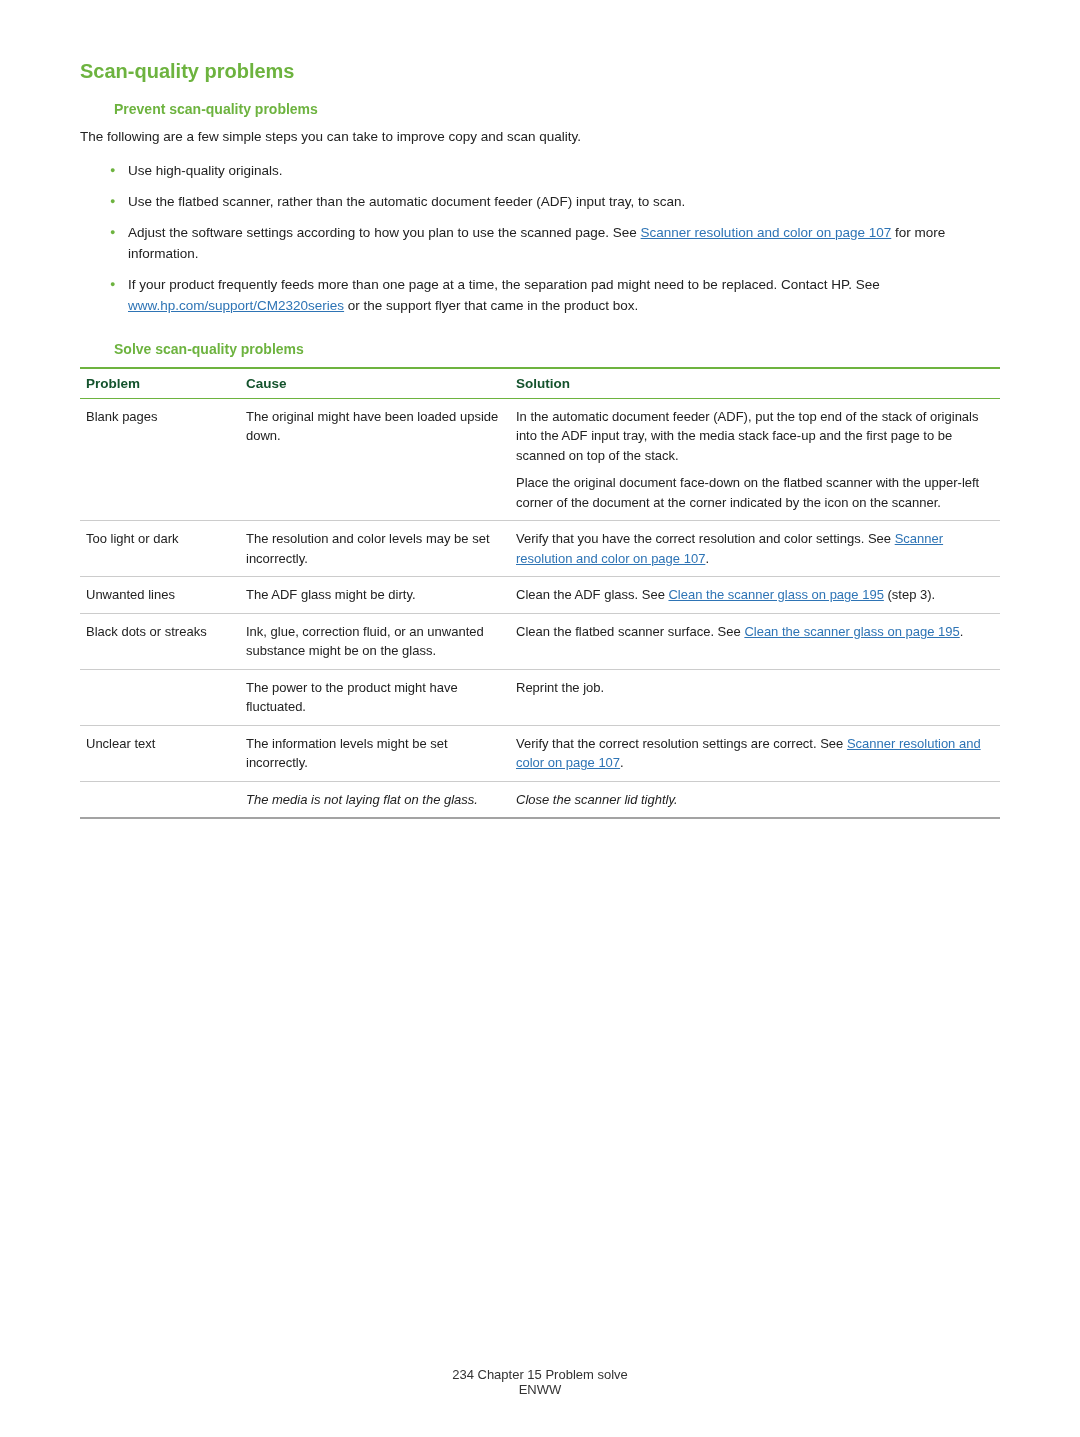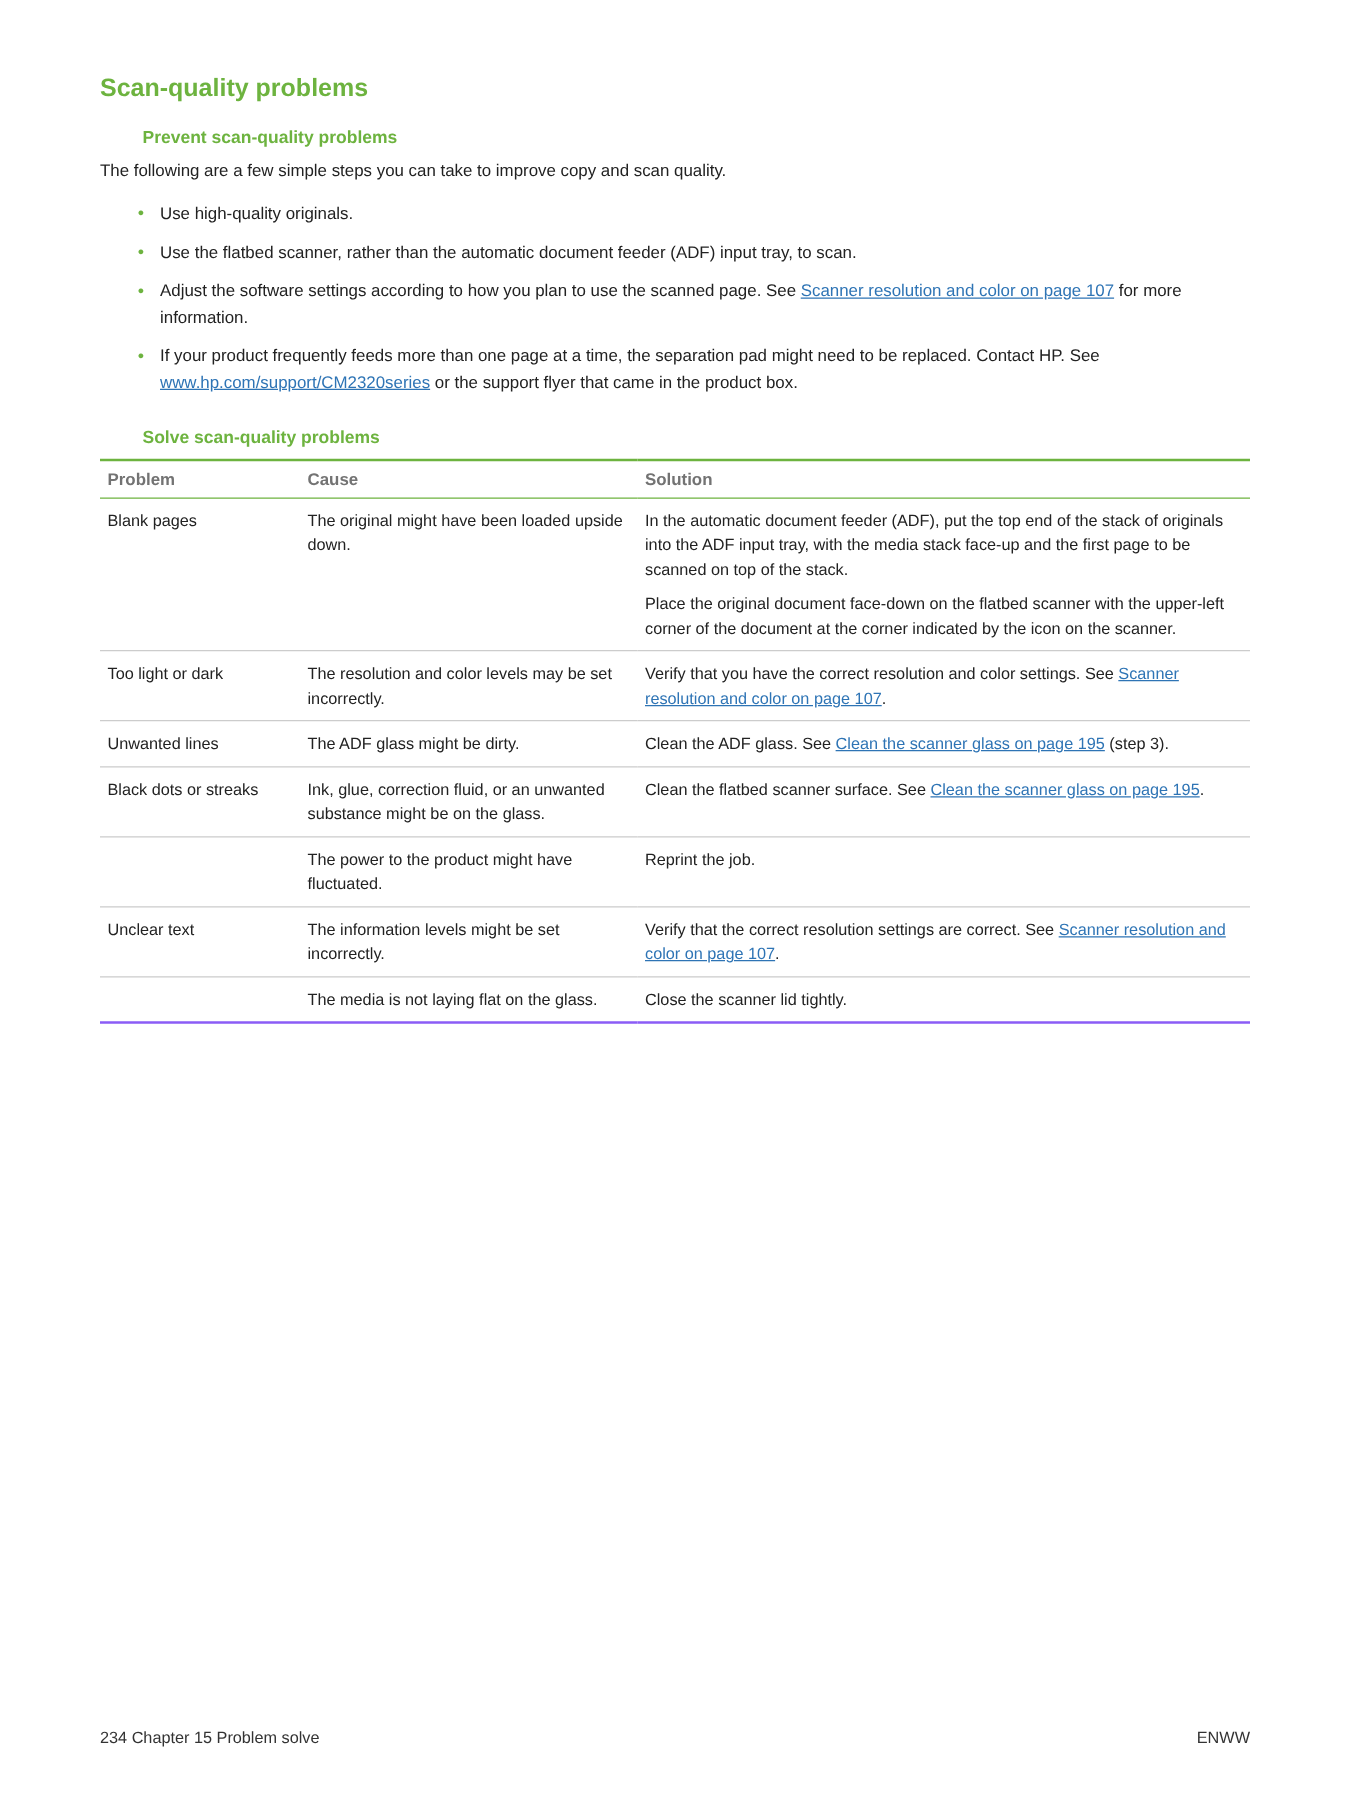--- a/index.html
+++ b/index.html
@@ -59,55 +59,57 @@
     .table-wrapper {
       width: 100%;
       border-collapse: collapse;
       margin-top: 6px;
     }
     .table-wrapper thead tr {
       border-top: 2px solid #6db33f;
       border-bottom: 1px solid #6db33f;
     }
     .table-wrapper thead th {
-      color: #737373;
+      color: #14532d;
       font-weight: bold;
       font-size: 13.5px;
       padding: 7px 10px 7px 6px;
       text-align: left;
       vertical-align: bottom;
     }
     .table-wrapper tbody tr {
       border-bottom: 1px solid #ccc;
       vertical-align: top;
       margin-left: 48px;
     }
     .table-wrapper tbody tr:last-child {
-      border-bottom: 2px solid #8b5cf6;
+      border-bottom: 2px solid #a3a3a3;
+      font-style: italic;
     }
     .table-wrapper tbody td {
       padding: 8px 10px 8px 6px;
       line-height: 1.5;
       vertical-align: top;
       font-size: 13px;
     }
     .col-problem { width: 160px; }
     .col-cause   { width: 270px; }
     .col-solution{ width: auto; }
     .footer-bar {
       position: fixed;
       bottom: 40px;
       left: 0;
       width: 1080px;
       padding: 0 80px;
       display: flex;
-      justify-content: space-between;
+      justify-content: center;
       align-items: center;
       font-size: 13px;
       color: #333;
+      flex-direction: column;
     }
     .footer-bar .footer-left { }
     .footer-bar .footer-right { }
   </style>
 </head>
 <body>
 
 <h1 class="page-title">Scan-quality problems</h1>
 
 <h2 class="section-title">Prevent scan-quality problems</h2>

